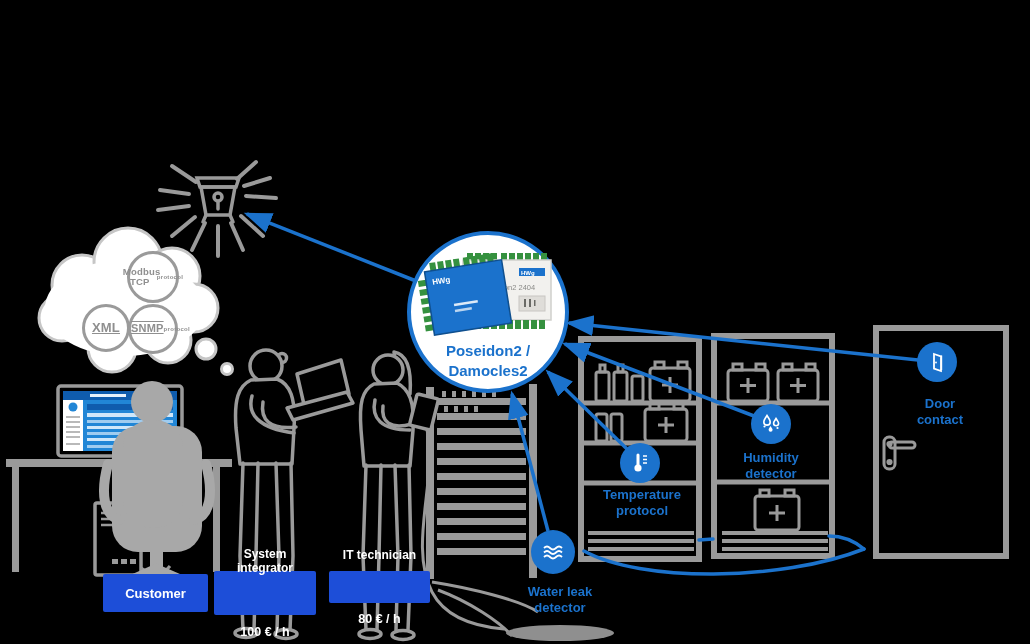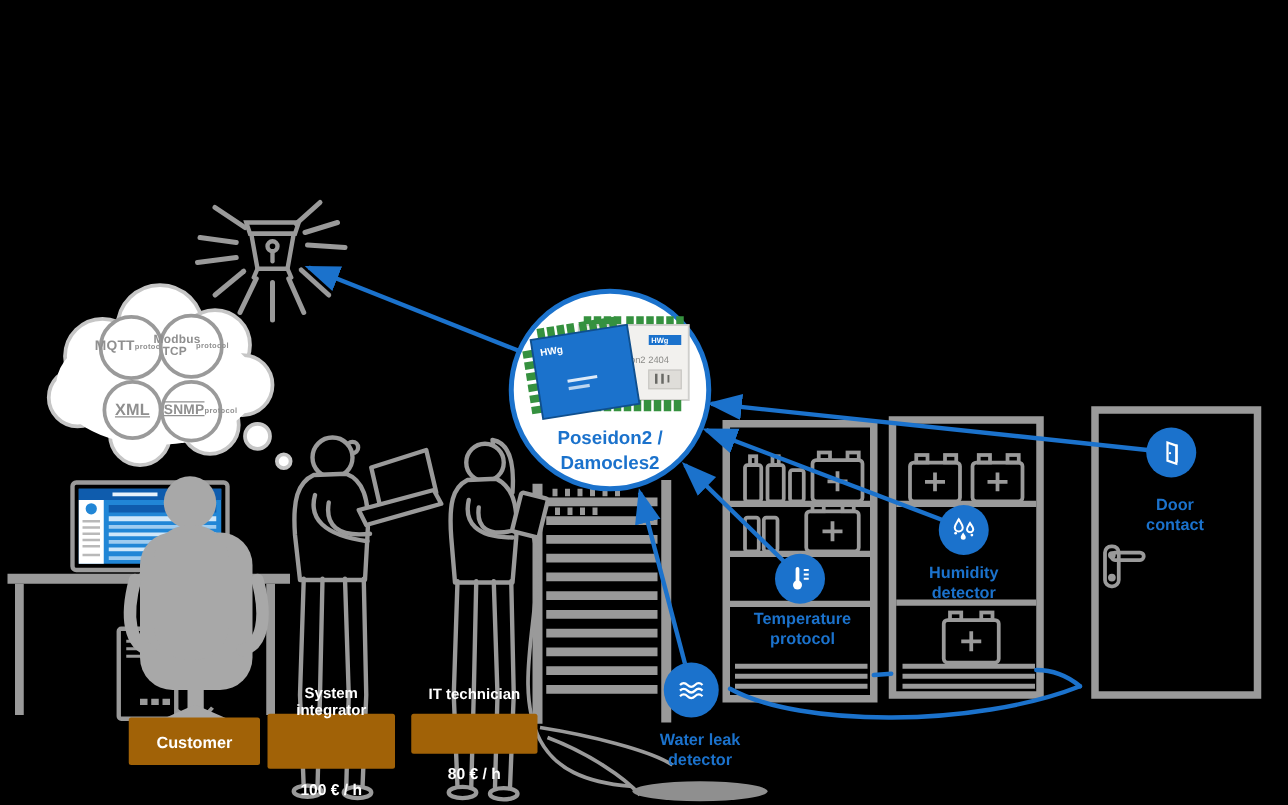--- a/index.html
+++ b/index.html
@@ -13,21 +13,21 @@
   .proto-sub{font-size:6px;letter-spacing:.3px;}
   .proto-sub:empty{display:none;}
   .device-circle{position:absolute;left:407px;top:231px;width:154px;height:154px;background:#fff;
     border:4px solid #1b72cc;border-radius:50%;}
   .device-label{position:absolute;left:0;right:0;top:106px;text-align:center;color:#1b72cc;
     font-weight:bold;font-size:15px;line-height:20px;}
   .sensor-circle{position:absolute;border-radius:50%;background:#1b72cc;display:flex;
     align-items:center;justify-content:center;}
   .sensor-label{position:absolute;color:#1b72cc;font-weight:bold;font-size:13px;line-height:1.25;
     text-align:center;}
-  .role-box{position:absolute;background:#a16207;color:#fff;border-radius:2px;text-align:center;
+  .role-box{position:absolute;background:#1d4ed8;color:#fff;border-radius:2px;text-align:center;
     display:flex;flex-direction:column;align-items:center;justify-content:center;font-weight:bold;gap:2px;}
   .role-label{font-size:12px;}
   .role-rate{font-size:12.5px;margin-top:48px;}
   .role-rate:empty{display:none;}
 </style>
 </head>
 <body>
 
 <div id="stage">
 
@@ -262,29 +262,20 @@
 
   <g stroke="#1b72cc" stroke-width="3.5" fill="none">
     <line x1="416" y1="281" x2="247" y2="214" marker-end="url(#arw)"></line>
     <line x1="918" y1="360" x2="569" y2="323" marker-end="url(#arw)"></line>
     <line x1="754" y1="416" x2="565" y2="344" marker-end="url(#arw)"></line>
     <line x1="627" y1="449" x2="548" y2="372" marker-end="url(#arw)"></line>
     <line x1="548" y1="531" x2="512" y2="394" marker-end="url(#arw)"></line>
   </g>
 </svg>
 
-<div class="proto-circle" style="left:79px;top:252px;width:46px;height:46px;">
-  <svg width="14" height="9" viewBox="0 0 14 9">
-    <path d="M2.2,5.8 A5.3,5.3 0 0 1 11.8,5.8" stroke="#8f8f8f" stroke-width="1.5" fill="none"></path>
-    <path d="M4.4,7 A3,3 0 0 1 9.6,7" stroke="#8f8f8f" stroke-width="1.5" fill="none"></path>
-    <circle cx="7" cy="8" r="1.1" fill="#8f8f8f"></circle>
-  </svg>
-  <div class="proto-name">MQTT</div>
-  <div class="proto-sub">protocol</div>
-</div>
 <div class="proto-circle" style="left:127px;top:251px;width:46px;height:46px;">
   <div class="proto-name" style="font-size:9.5px;width:34px;">Modbus TCP</div>
   <div class="proto-sub">protocol</div>
 </div>
 <div class="proto-circle" style="left:82px;top:304px;width:42px;height:42px;">
   <div class="proto-name" style="font-size:13px;text-decoration:underline;">XML</div>
 
 </div>
 <div class="proto-circle" style="left:128px;top:304px;width:44px;height:44px;justify-content:space-between;">
   <div class="proto-name" style="text-decoration:underline overline;">SNMP</div>

